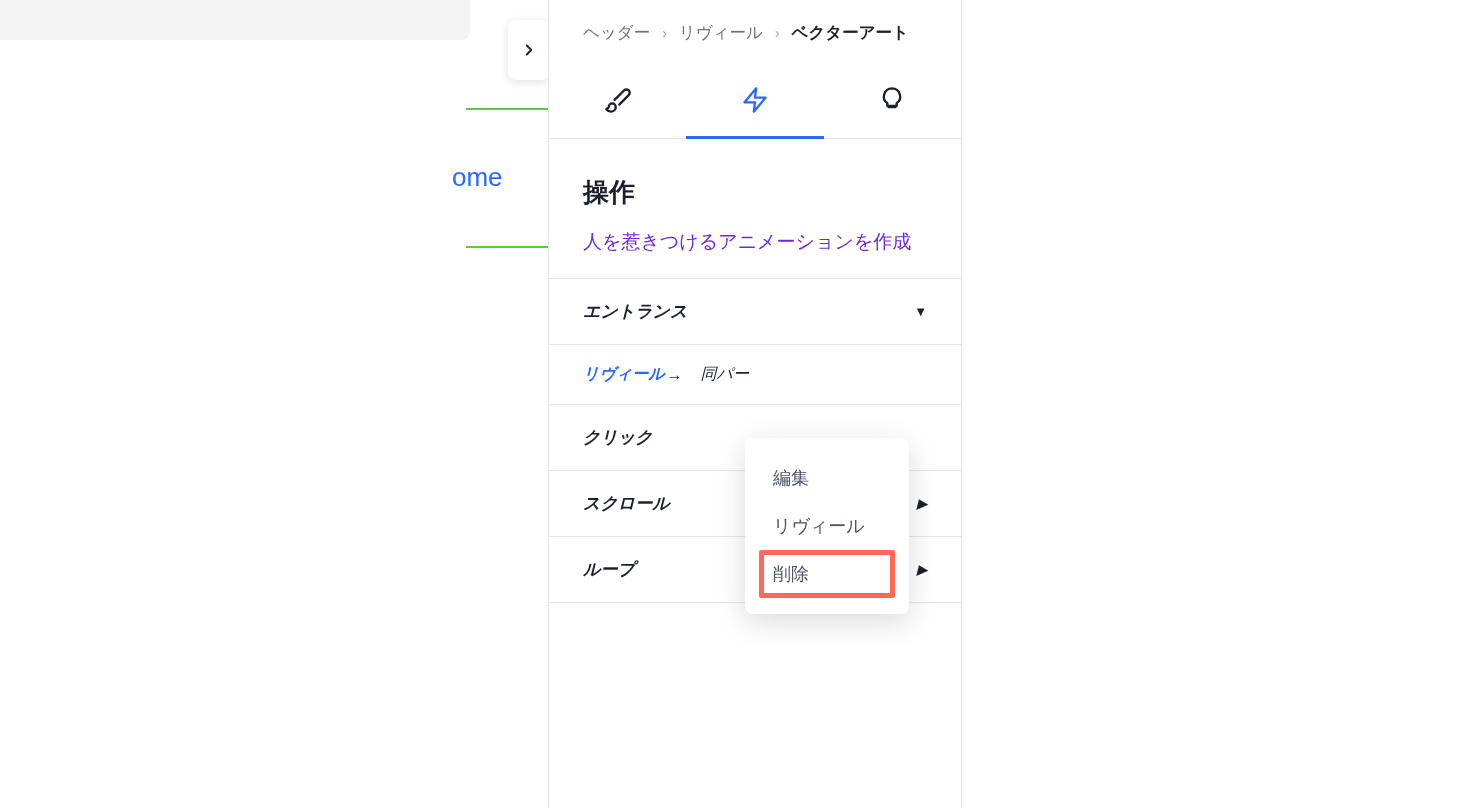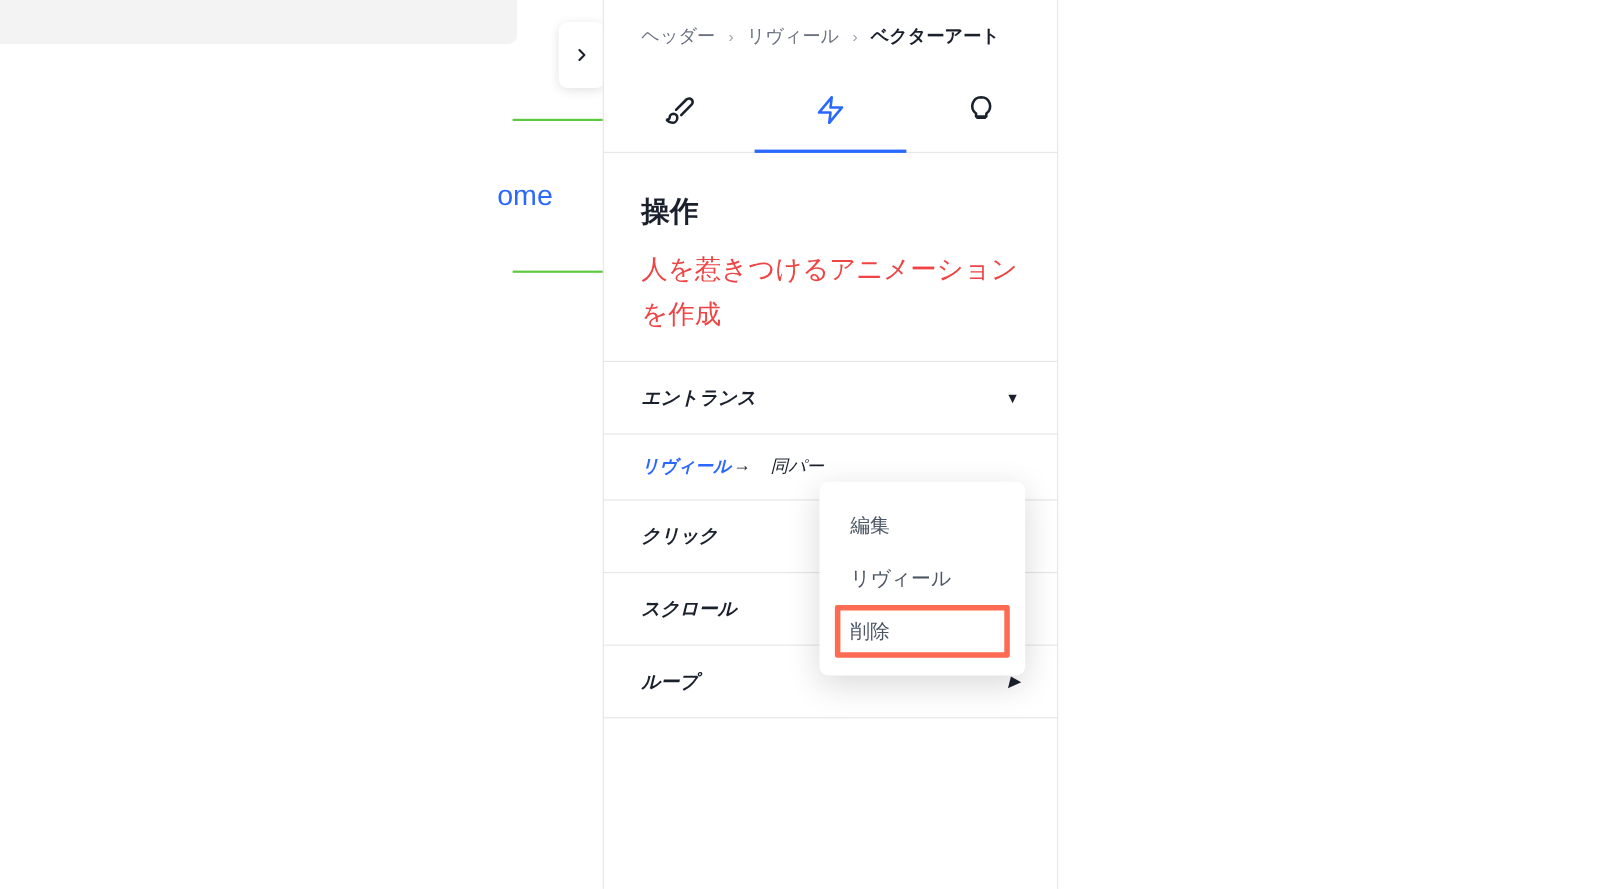--- a/index.html
+++ b/index.html
@@ -106,22 +106,22 @@
     .section-header {
       padding: 36px 34px 20px 34px;
     }
     .section-title {
       font-size: 26px;
       font-weight: 700;
       color: #1a202c;
       margin-bottom: 16px;
     }
     .section-desc {
-      font-size: 24px;
-      color: #ef4444;
+      font-size: 19px;
+      color: #6d28d9;
       line-height: 1.7;
     }
     .list-container {
       border-top: 1px solid #e5e5e5;
       font-style: italic;
     }
     .list-row {
       display: flex;
       align-items: center;
       justify-content: space-between;
@@ -142,21 +142,21 @@
       border-bottom: 1px solid #e5e5e5;
       font-size: 16px;
     }
     .sub-link { color: #2b68ff; font-weight: 600; cursor: pointer; text-align: right; }
     .sub-arrow { color: #1a202c; margin: 0 2px; }
     .sub-text { color: #1a202c; font-weight: 500; margin-left: 16px; }
     .context-menu {
       position: absolute;
       left: 745px;
       top: 438px;
-      width: 187px;
+      width: 164px;
       background: #fff;
       border-radius: 8px;
       box-shadow: 0 8px 30px rgba(0,0,0,0.15);
       padding: 16px 14px;
       z-index: 100;
     }
     .menu-item {
       padding: 12px 14px;
       font-size: 18px;
       color: #4b5563;

